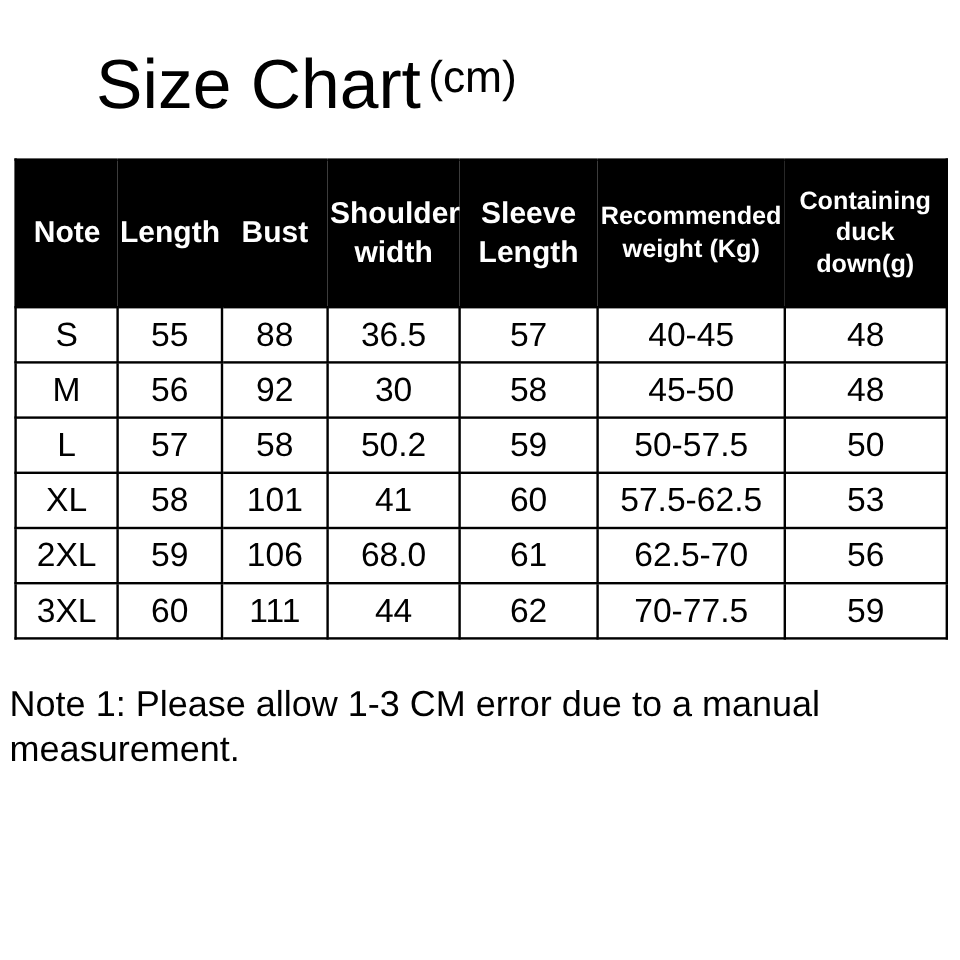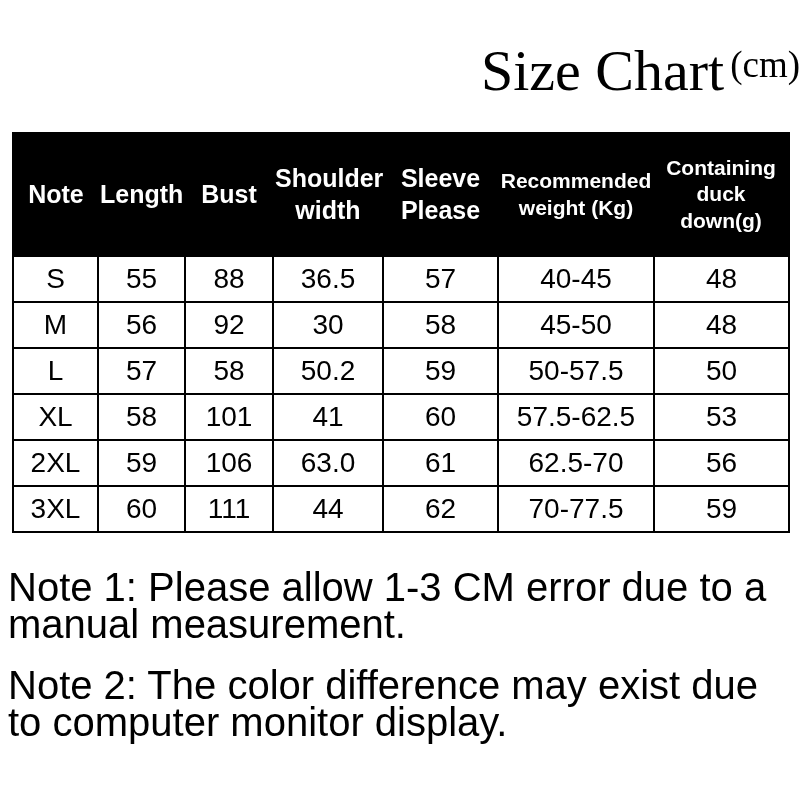--- a/index.html
+++ b/index.html
@@ -14,27 +14,26 @@
   }
   .page {
     width: 800px;
     height: 800px;
     background: #ffffff;
     position: relative;
   }
   h1.title {
     margin: 0;
     padding: 30px 0 0 80px; 
-    text-align: right;
+    text-align: left;
     font-size: 58px;
     font-weight: 400;
     line-height: 70px;
     white-space: nowrap;
     letter-spacing: 0px;
-    font-family: Liberation Serif, serif;
   }
   h1.title .unit {
     font-size: 37px;
     font-weight: 400;
     vertical-align: 13px;
     margin-left: 6px;
   }
   table.size-chart {
     border-collapse: collapse;
     table-layout: fixed;
@@ -63,21 +62,21 @@
     text-align: center;
     vertical-align: middle;
     font-size: 28px;
     padding: 0;
     background: #ffffff;
   }
   .notes {
     margin: 36px 10px 0 8px;
   }
   .note {
-    font-size: 40px;
+    font-size: 30px;
     line-height: 37px;
     margin: 0 0 24px 0;
     max-width: 782px;
   }
 </style>
 </head>
 <body>
 
 <div class="page">
 
@@ -92,21 +91,21 @@
       <col style="width:115px">
       <col style="width:156px">
       <col style="width:135px">
     </colgroup>
     <thead>
       <tr>
         <th>Note</th>
         <th>Length</th>
         <th>Bust</th>
         <th>Shoulder width</th>
-        <th>Sleeve Please</th>
+        <th>Sleeve Length</th>
         <th class="small">Recommended weight (Kg)</th>
         <th class="small">Containing duck down(g)</th>
       </tr>
     </thead>
     <tbody>
       <tr>
         <td>S</td>
         <td>55</td>
         <td>88</td>
         <td>36.5</td>
@@ -138,35 +137,34 @@
         <td>101</td>
         <td>41</td>
         <td>60</td>
         <td>57.5-62.5</td>
         <td>53</td>
       </tr>
       <tr>
         <td>2XL</td>
         <td>59</td>
         <td>106</td>
-        <td>63.0</td>
+        <td>68.0</td>
         <td>61</td>
         <td>62.5-70</td>
         <td>56</td>
       </tr>
       <tr>
         <td>3XL</td>
         <td>60</td>
         <td>111</td>
         <td>44</td>
         <td>62</td>
         <td>70-77.5</td>
         <td>59</td>
       </tr>
     </tbody>
   </table>
 
   <div class="notes">
     <p class="note">Note 1: Please allow 1-3 CM error due to a manual measurement.</p>
-    <p class="note">Note 2: The color difference may exist due to computer monitor display.</p>
   </div>
 
 </div>
 
 </body></html>

